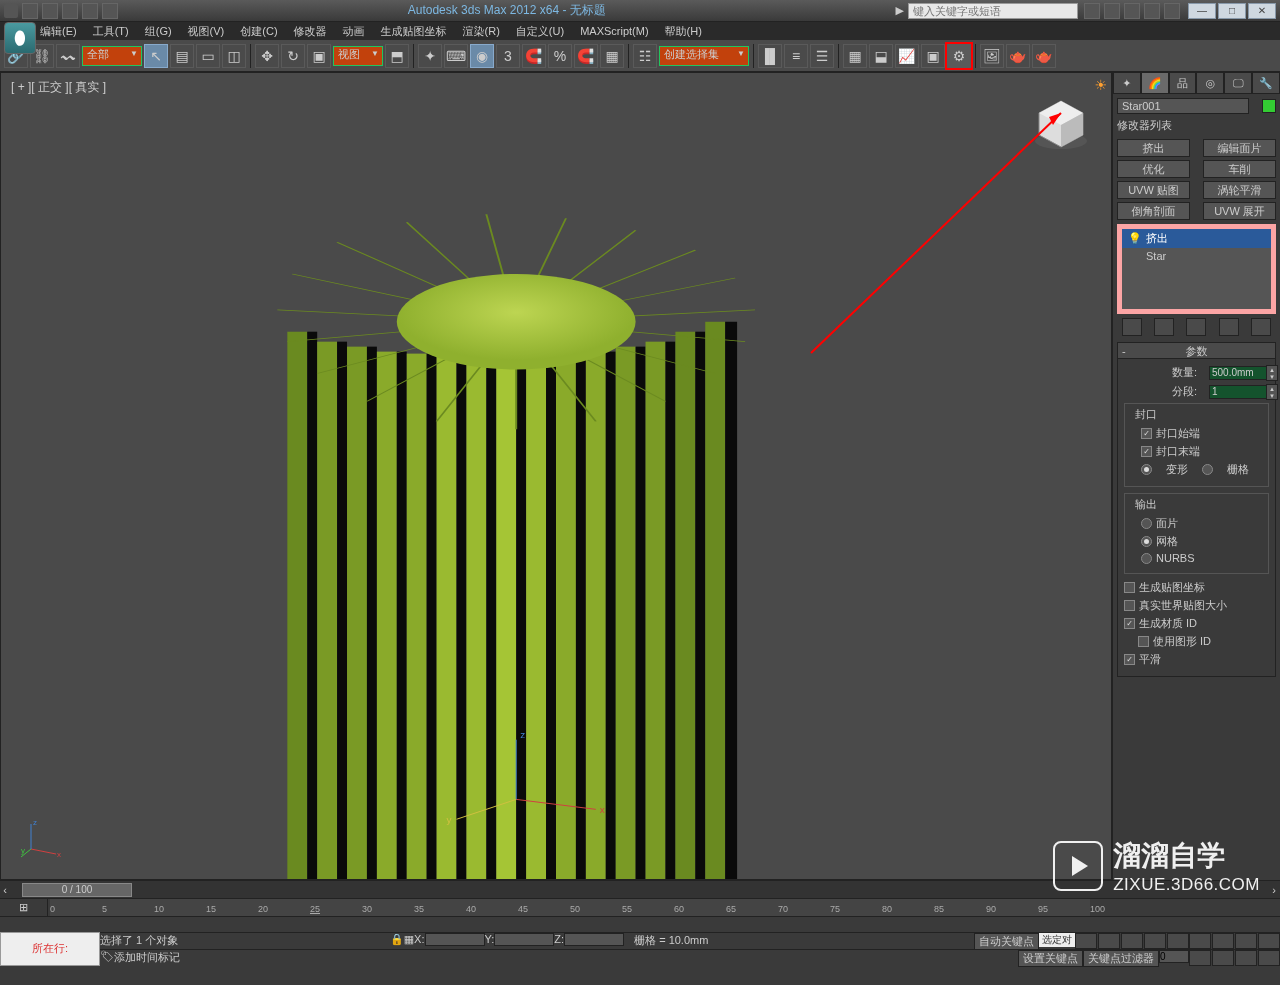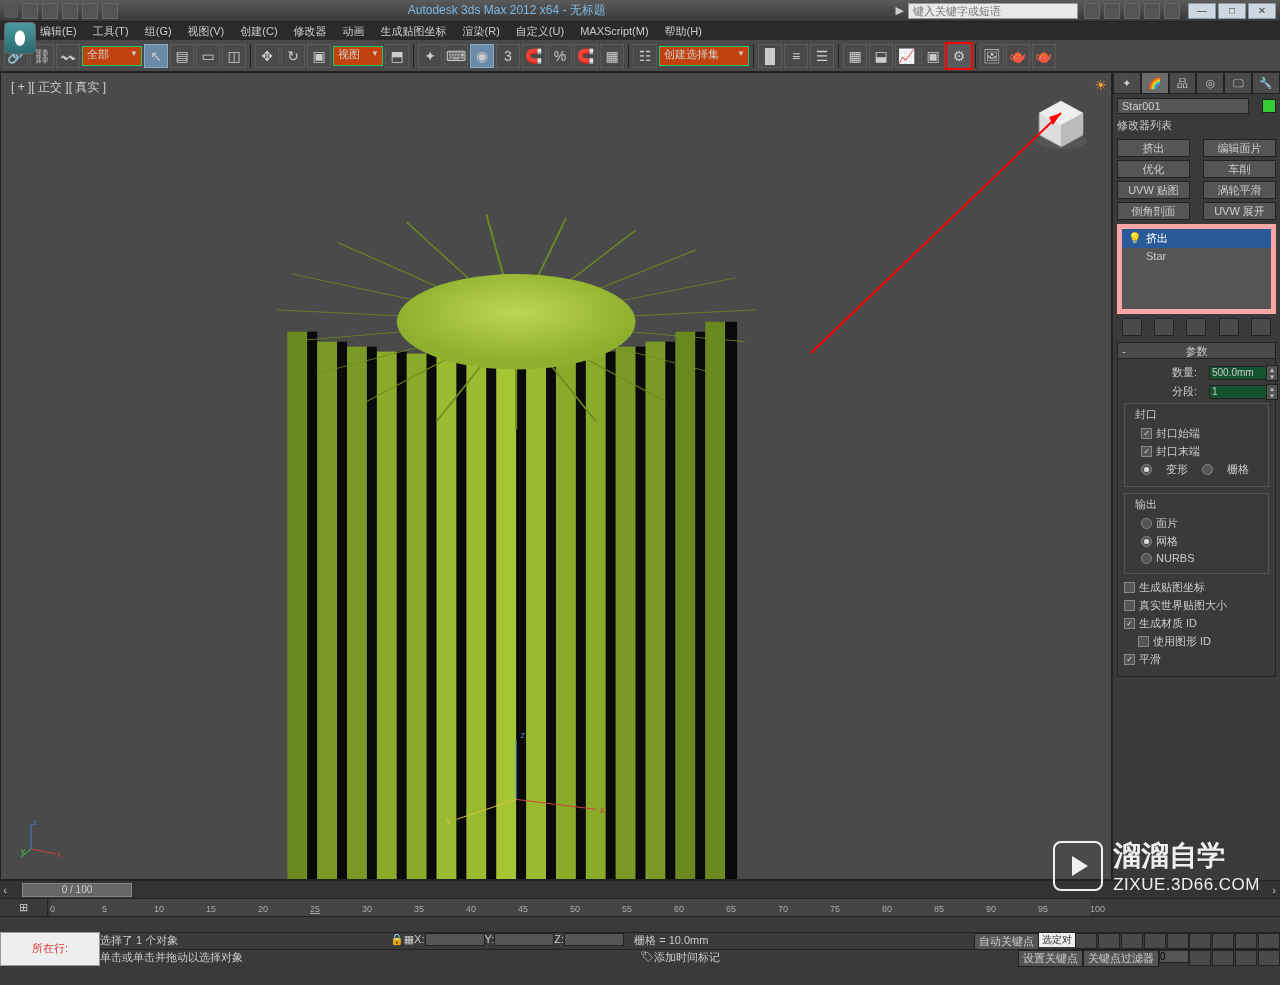--- a/index.html
+++ b/index.html
@@ -437,21 +437,20 @@
           <div class="pb"></div>
         </div>
         <div class="playback">
           <div class="pb"></div>
           <div class="pb"></div>
           <div class="pb"></div>
           <div class="pb"></div>
         </div>
       </div>
       <div class="status-row">
-        <span style="width:540px">单击或单击并拖动以选择对象</span>
         <span>🏷</span>
         <span>添加时间标记</span>
         <span style="margin-left:auto;background:#555;border:1px solid #222;padding:0 4px">设置关键点</span>
         <span style="background:#555;border:1px solid #222;padding:0 4px">关键点过滤器</span>
         <input class="status-inp" style="width: 30px;" value="0">
         <div class="pb"></div>
         <div class="playback">
           <div class="pb"></div>
           <div class="pb"></div>
           <div class="pb"></div>

